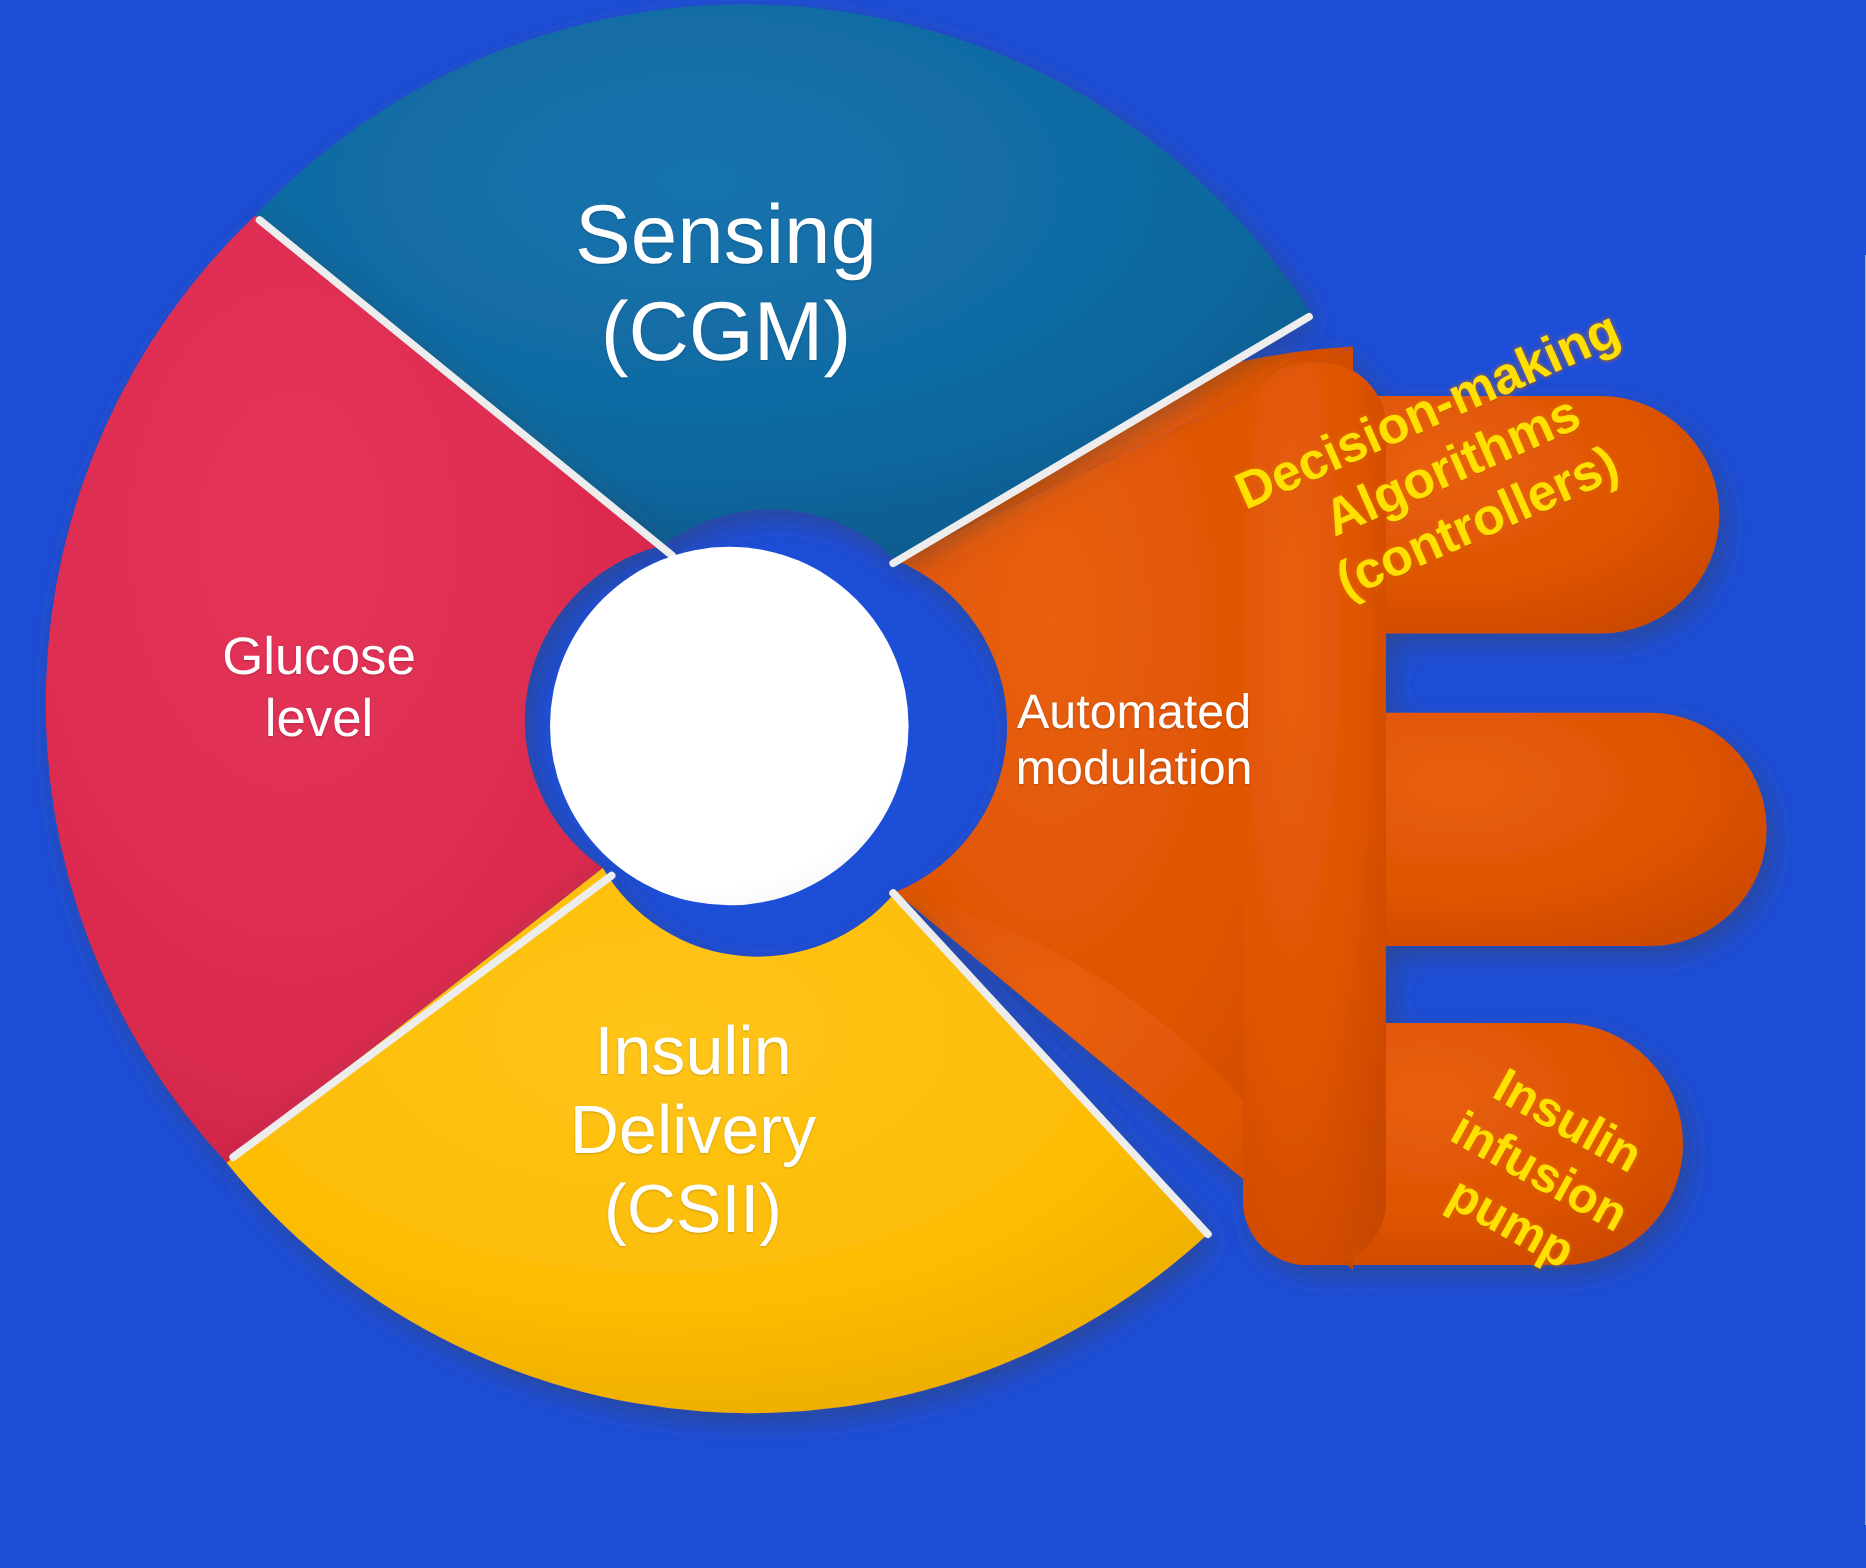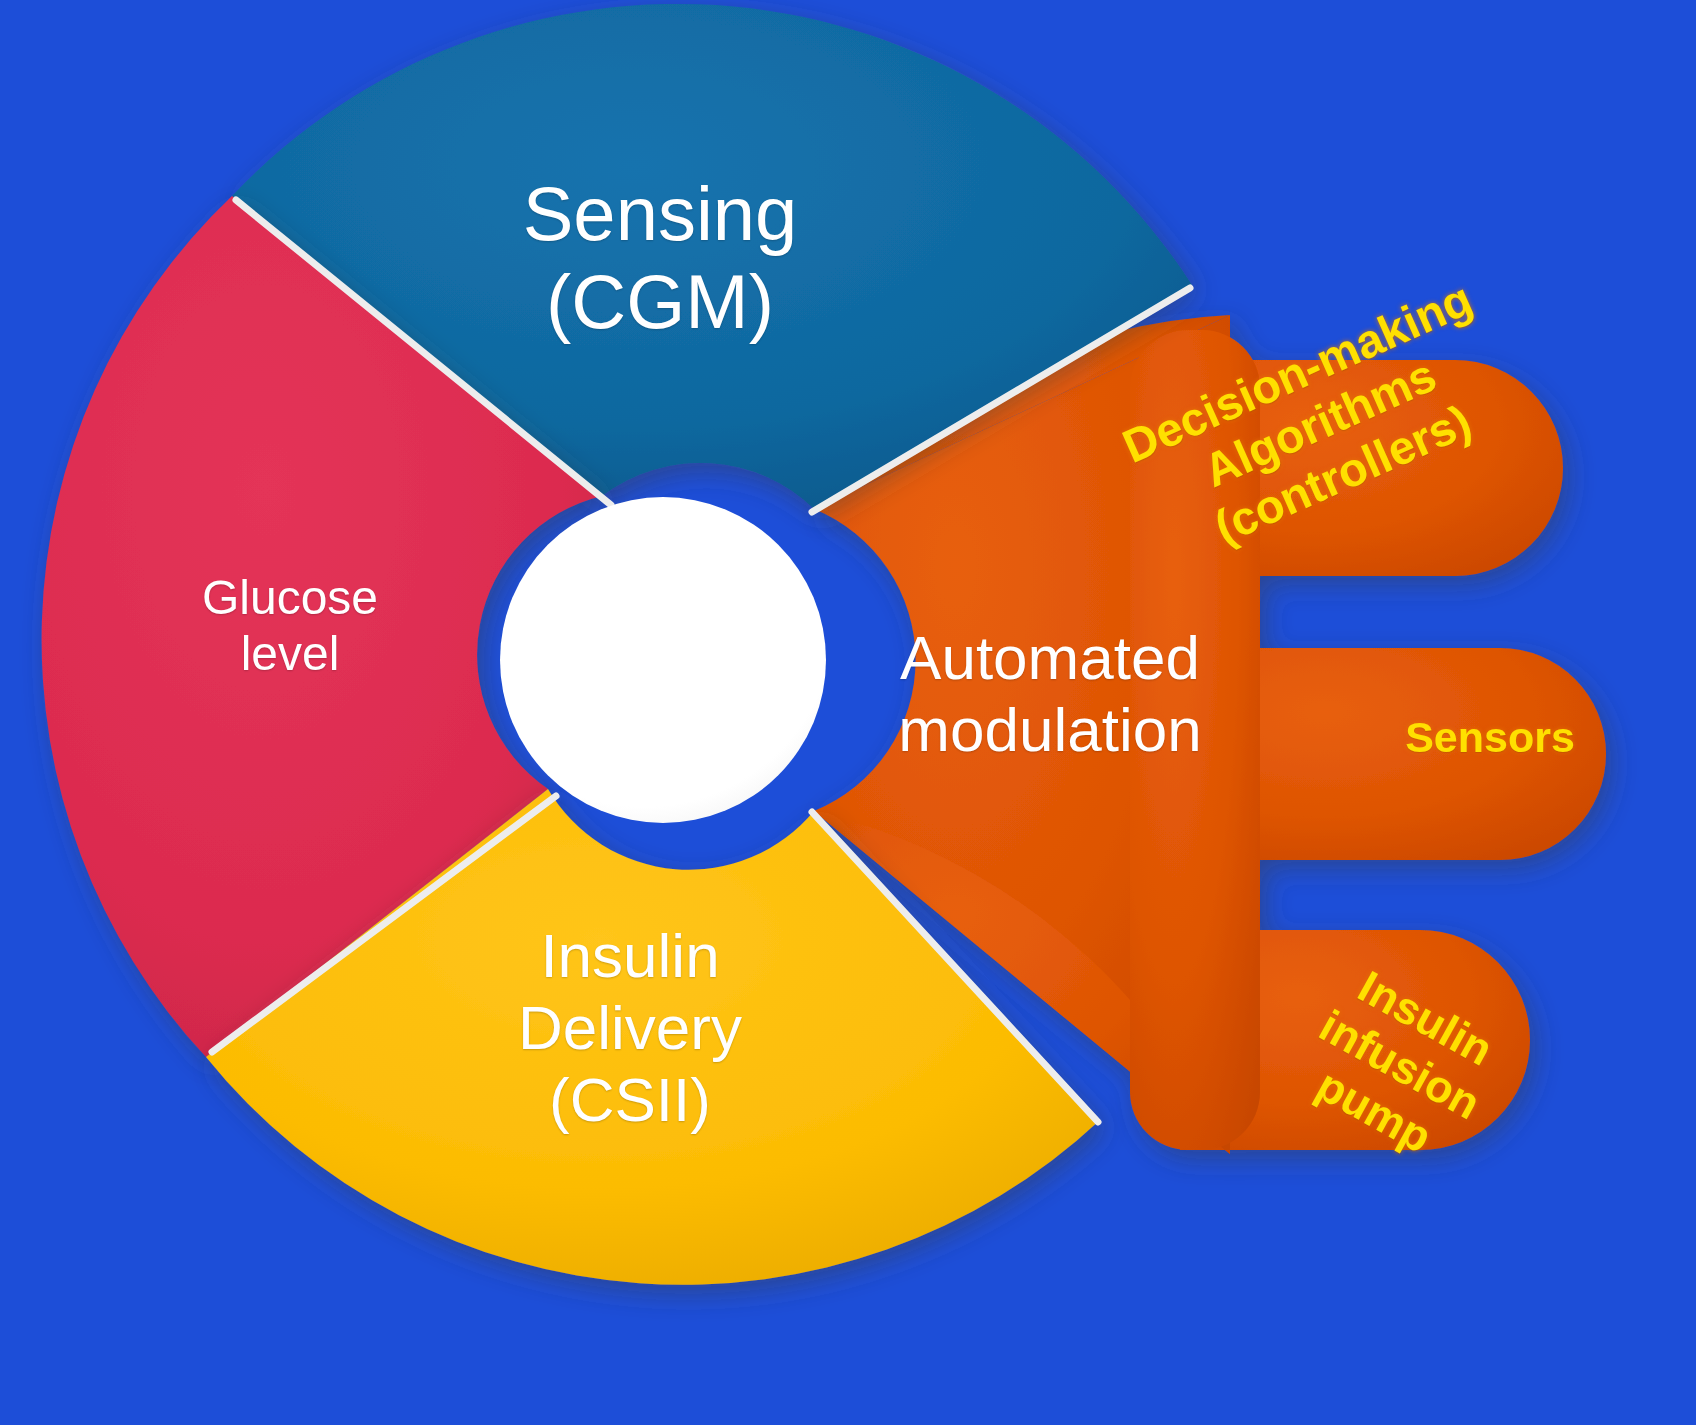--- a/index.html
+++ b/index.html
@@ -45,21 +45,21 @@
     font-weight: 700;
     text-align: center;
     line-height: 1.18;
     white-space: pre-line;
     text-shadow: 0 0 5px rgba(230,120,0,0.85), 0 1px 1px rgba(120,50,0,0.35);
     pointer-events: none;
   }
 
   
   #label-sensing   { left: 400px;  top: 170px;  width: 520px; font-size: 76px; }
-  #label-automated { left: 840px;  top: 622px;  width: 420px; font-size: 62px; }
+  #label-automated { left: 821px;  top: 622px;  width: 420px; font-size: 44px; }
   #label-insulin   { left: 420px;  top: 920px;  width: 420px; font-size: 62px; }
   #label-glucose   { left: 110px;  top: 570px;  width: 360px; font-size: 48px; }
 
   
   #label-algorithms {
     left: 1060px; top: 340px; width: 520px;
     font-size: 47px;
     transform: rotate(-24deg);
     transform-origin: 50% 50%;
   }
@@ -188,19 +188,18 @@
 Delivery
 (CSII)</div>
 
   <div class="seg-label" id="label-glucose">Glucose
 level</div>
 
   <div class="sub-label" id="label-algorithms">Decision-making
 Algorithms
 (controllers)</div>
 
-  <div class="sub-label" id="label-sensors">Sensors</div>
 
   <div class="sub-label" id="label-pump">Insulin
 infusion
 pump</div>
 
 </div>
 
 </body></html>

